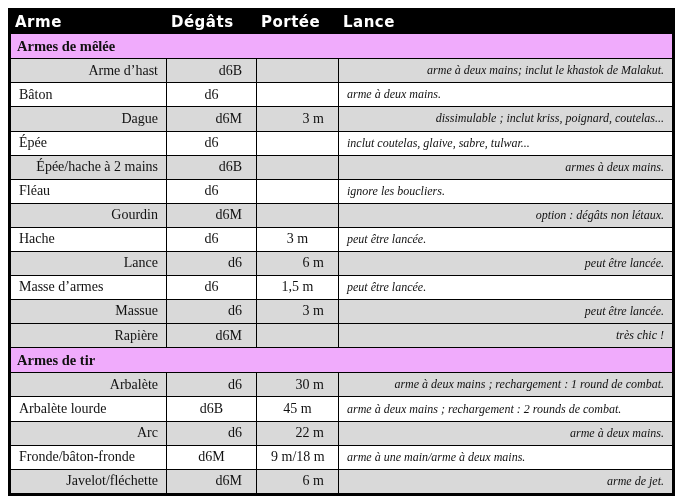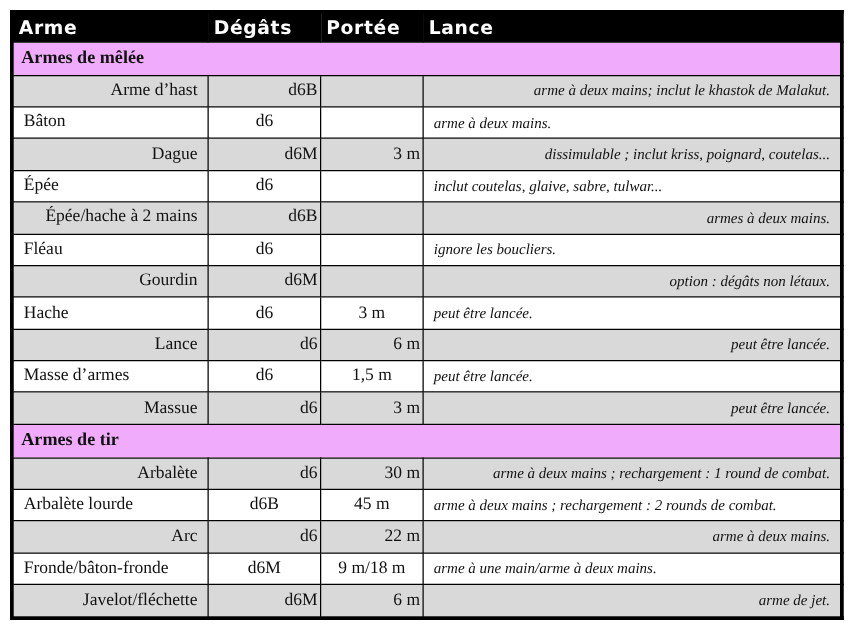--- a/index.html
+++ b/index.html
@@ -49,21 +49,21 @@
   }
   tr.shaded td { background: var(--shade, #d9d9d9); text-align: right; }
   tr.section-row td {
     font-weight: bold;
     font-size: 14.5px;
     background: #f0abfc;
     padding-left: 6px;
   }
   td.col-degats, td.col-portee {
     text-align: center;
-    padding: 1px 2px;
+    padding: 1px 14px;
   }
   td.col-notes {
     font-style: italic;
     font-size: 12px;
   }
 </style>
 </head>
 <body>
 
 <div class="page">
@@ -145,20 +145,26 @@
           <td class="col-degats">d6</td>
           <td class="col-portee">1,5 m</td>
           <td class="col-notes">peut être lancée.</td>
         </tr>
         <tr class="shaded">
           <td class="col-arme">Massue</td>
           <td class="col-degats">d6</td>
           <td class="col-portee">3 m</td>
           <td class="col-notes">peut être lancée.</td>
         </tr>
+        <tr class="shaded">
+          <td class="col-arme">Rapière</td>
+          <td class="col-degats">d6M</td>
+          <td class="col-portee"></td>
+          <td class="col-notes">très chic !</td>
+        </tr>
         <tr class="section-row">
           <td colspan="4">Armes de tir</td>
         </tr>
         <tr class="shaded">
           <td class="col-arme">Arbalète</td>
           <td class="col-degats">d6</td>
           <td class="col-portee">30 m</td>
           <td class="col-notes">arme à deux mains ; rechargement : 1 round de combat.</td>
         </tr>
         <tr>

